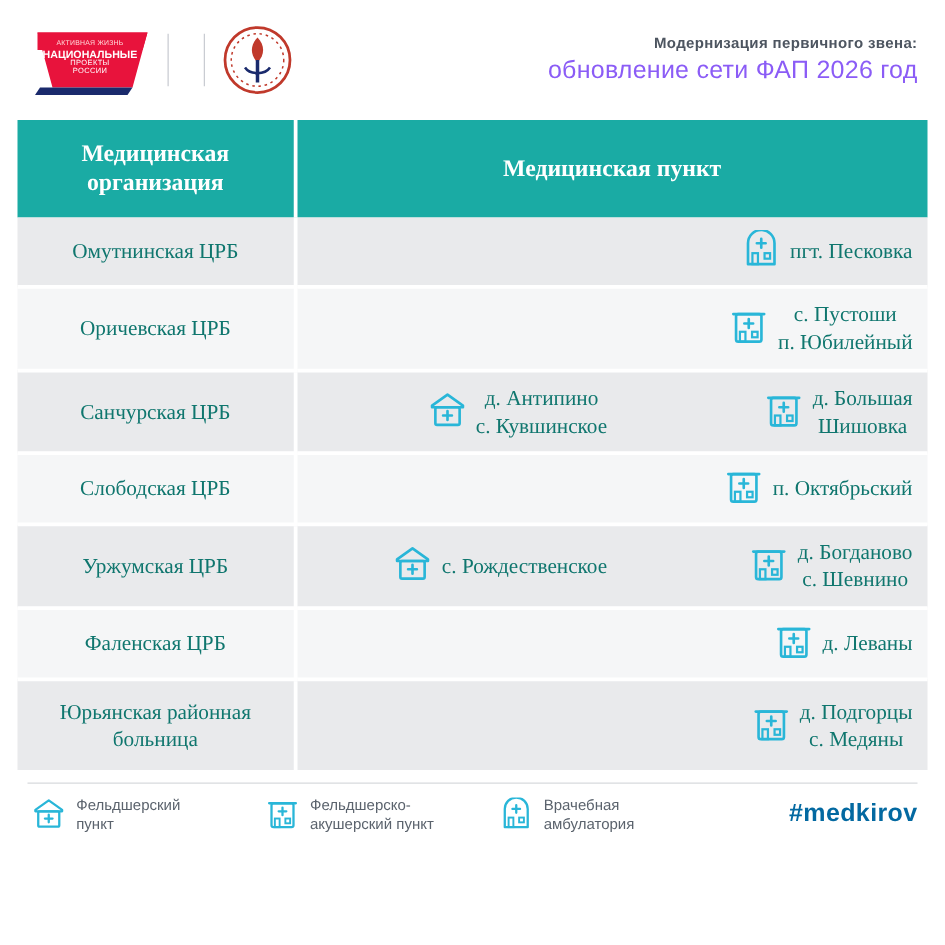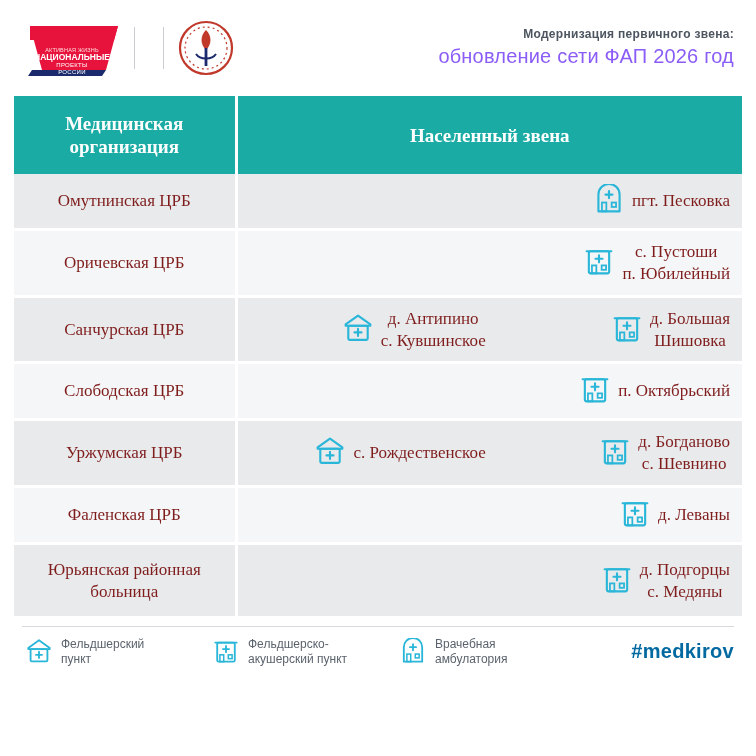--- a/index.html
+++ b/index.html
@@ -18,21 +18,21 @@
     height: 96px;
     display: flex;
     align-items: center;
     padding: 0 22px 0 28px;
     flex: none;
   }
   .logos { display:flex; align-items:center; gap:0; }
   .logo-np {
     position: relative;
     width: 92px; height: 56px;
-    display: flex; align-items: flex-end; justify-content: center;
+    display: flex; align-items: center; justify-content: center;
   }
   .np-shape {
     position:absolute; inset:0;
   }
   .np-text {
     position: relative;
     text-align: center;
     line-height: 1.05;
     color: #fff;
     z-index: 2;
@@ -72,21 +72,21 @@
     font-weight: bold;
     padding: 16px 8px;
     line-height: 1.22;
     text-align: center;
     vertical-align: middle;
   }
   .thead th.col-org { border-right: 3px solid #ffffff; }
 
   tbody td {
     font-size: 17px;
-    color: #7f1d1d;
+    color: #0f766e;
     vertical-align: middle;
     line-height: 1.28;
   }
   tbody tr.odd td { background: #e9eaec; }
   tbody tr.even td { background: #f5f6f7; }
   td.org {
     text-align: center;
     padding: 14px 10px;
     border-right: 3px solid #ffffff;
   }
@@ -163,21 +163,21 @@
       <div class="line1">Модернизация первичного звена:</div>
       <div class="line2">обновление сети ФАП 2026 год</div>
     </div>
   </div>
 
   <div class="table-wrap">
     <table>
       <thead>
         <tr class="thead">
           <th class="col-org">Медицинская организация</th>
-          <th>Населенный звена</th>
+          <th>Медицинская пункт</th>
         </tr>
       </thead>
       <tbody id="tbody">
           <tr class="odd">
             <td class="org">Омутнинская ЦРБ</td>
             <td class="places">
               <div class="places-inner">
                 <div class="group single">
                   <span class="icon-box"><svg viewBox="0 0 34 34">
                       <path d="M5 31 V12 a12 12 0 0 1 24 0 V31 Z" fill="none" stroke="#29b6d8" stroke-width="2.4" stroke-linejoin="round"></path>

